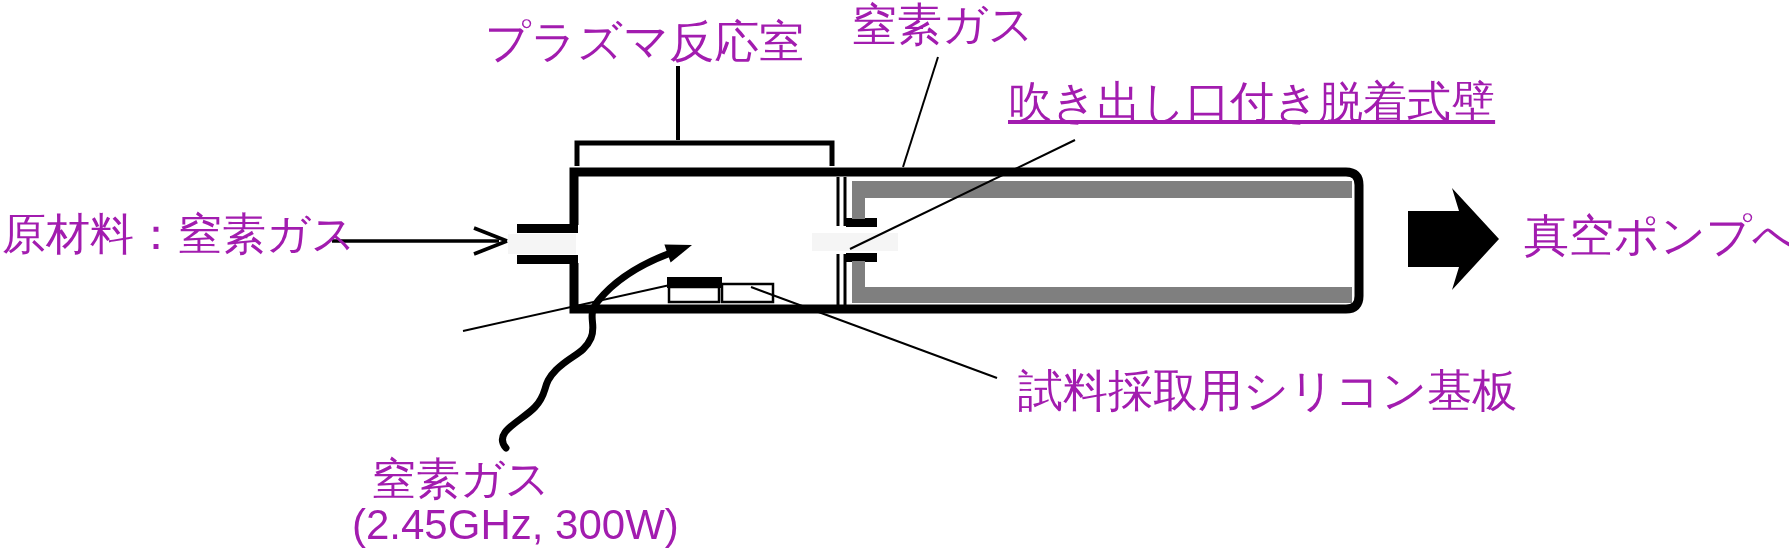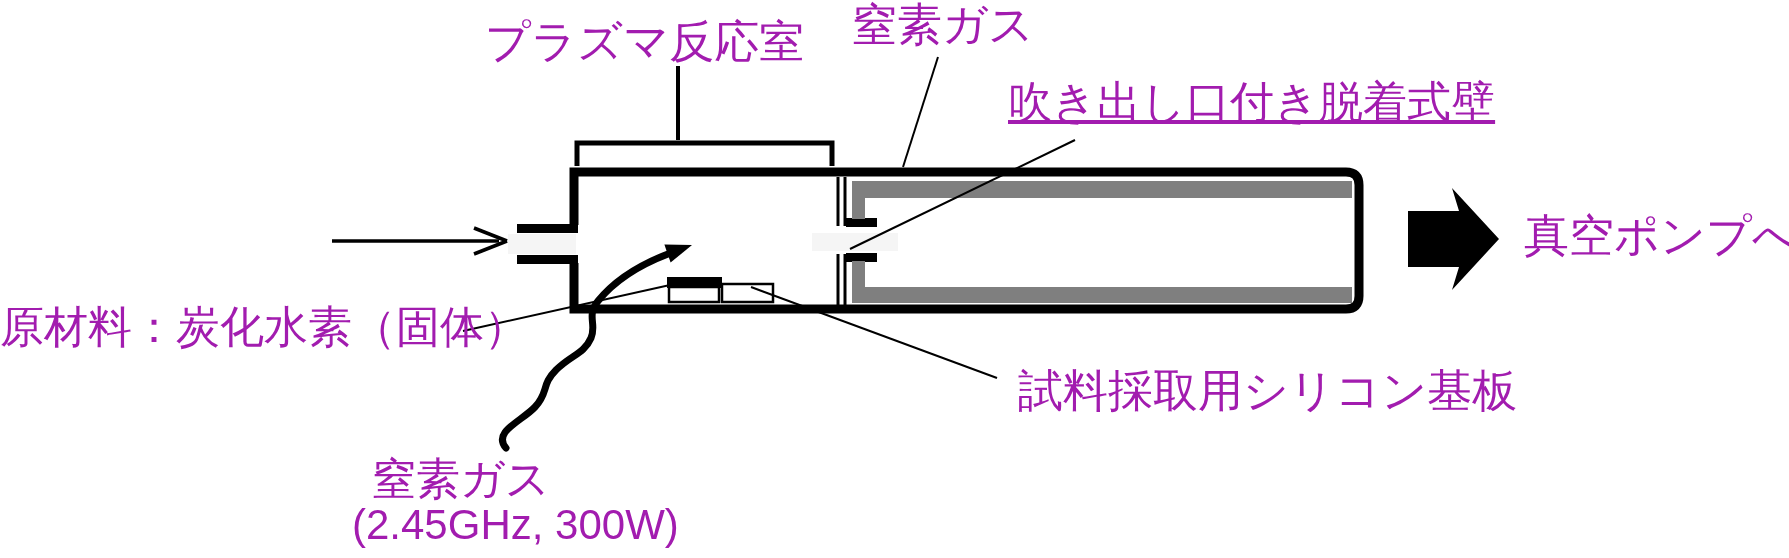--- a/index.html
+++ b/index.html
@@ -85,22 +85,22 @@
 
     <polygon points="1408,211 1459,211 1452,188 1499,239 1452,290 1459,267 1408,267" fill="#000"></polygon>
   </svg>
 
   <div class="lbl fs45" style="left:485px; top:18px;">プラズマ反応室</div>
 
   <div class="lbl fs45" style="left:852px; top:1px;">窒素ガス</div>
 
   <div class="lbl fs44" style="left:1008px; top:79px;text-decoration:underline;">吹き出し口付き脱着式壁</div>
 
+  <div class="lbl fs44" style="left:2px; top:211px;">原材料：窒素ガス</div>
 
-  <div class="lbl fs44" style="left:0px; top:304px;">原材料：炭化水素（固体）</div>
 
   <div class="lbl fs45" style="left:1524px; top:212px;">真空ポンプへ</div>
 
   <div class="lbl fs45" style="left:1018px; top:367px;">試料採取用シリコン基板</div>
 
   <div class="lbl fs44" style="left:372px; top:456px;">窒素ガス</div>
 
   <div class="lbl fs42" style="left:352px; top:503px;">(2.45GHz, 300W)</div>
 
 </div>

